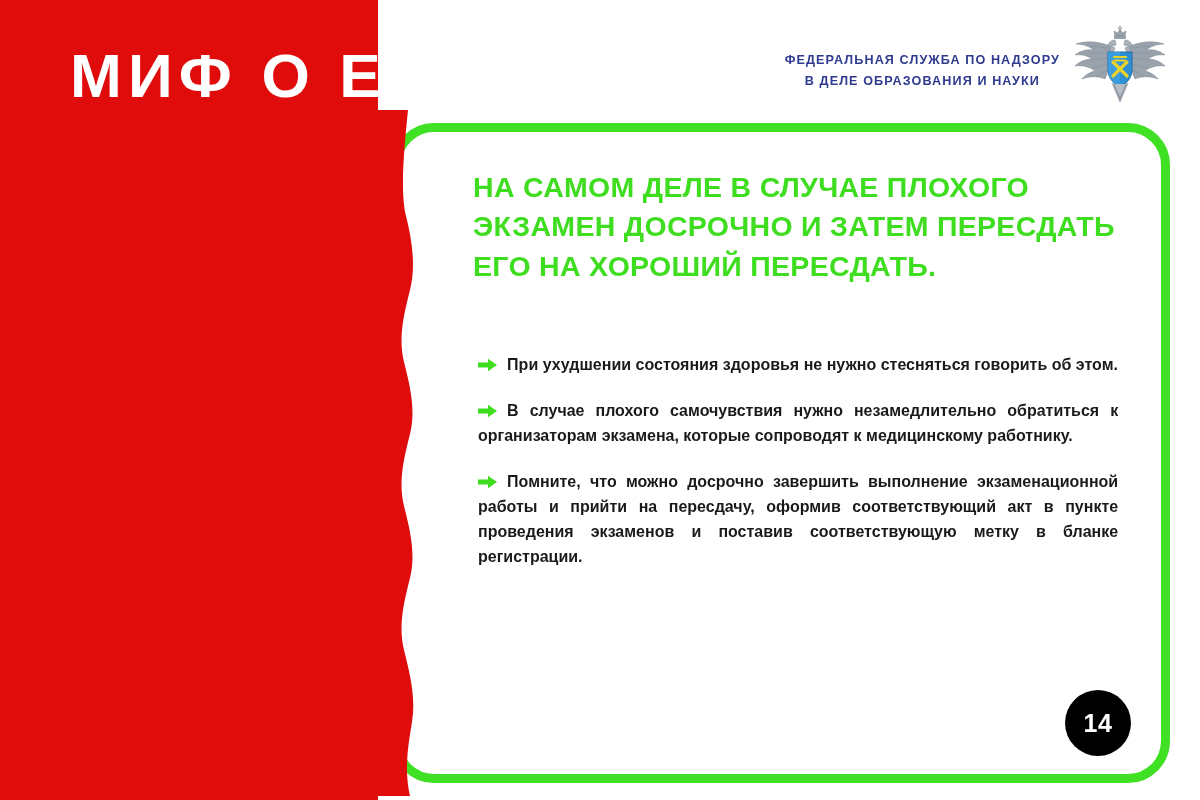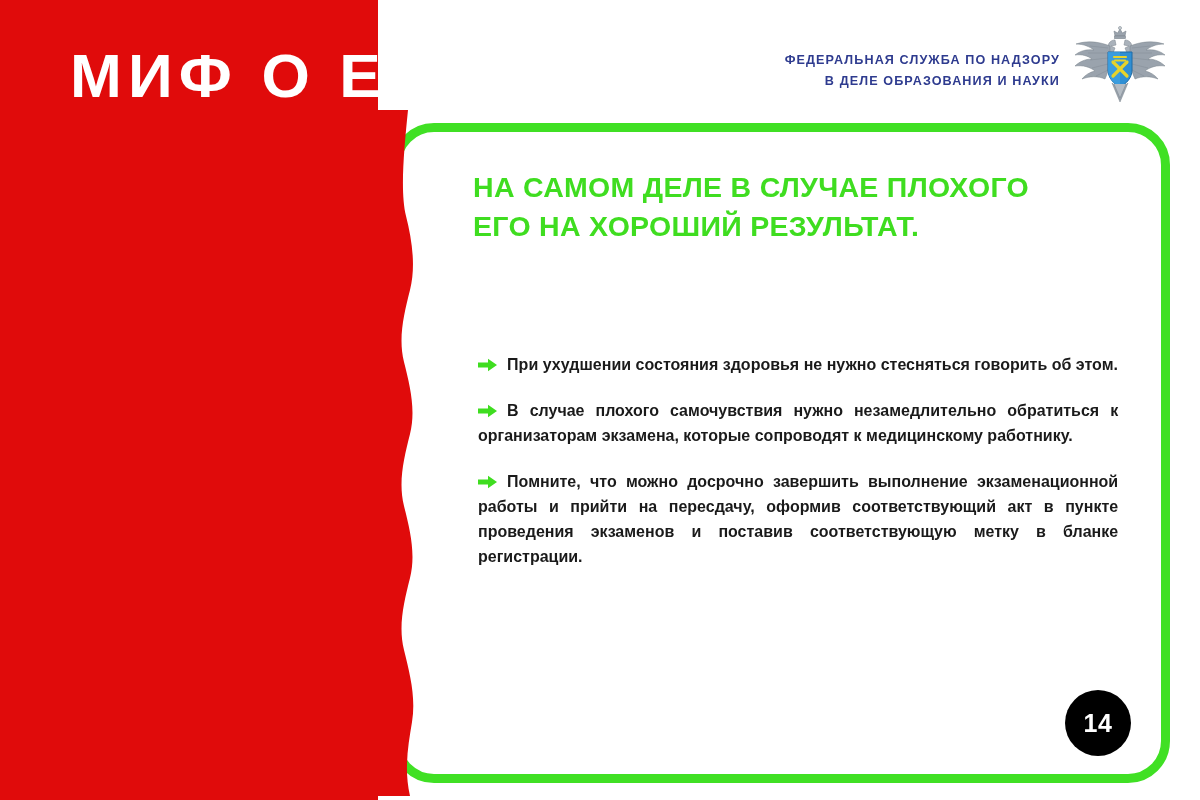--- a/index.html
+++ b/index.html
@@ -94,21 +94,21 @@
     position: absolute;
     left: 0;
     top: 0;
   }
 
   
   #org-header {
     position: absolute;
     right: 140px;
     top: 50px;
-    text-align: right;
+    text-align: center;
     color: #2e3b8f;
     font-size: 12.6px;
     font-weight: bold;
     letter-spacing: 1.1px;
     line-height: 1.65;
   }
   #org-header .hline { display: block; white-space: nowrap; }
 
   #emblem {
     position: absolute;
@@ -395,21 +395,22 @@
     </g>
 
     <g fill="#9aa3ad" stroke="#7b848d" stroke-width="0.5">
       <path d="M42 57 L50 76 L58 57 C54 61 46 61 42 57 Z"></path>
       <path d="M44 58 L50 72 L56 58" fill="#b4bcc4"></path>
     </g>
   </svg>
 
   <div id="answer-heading">
     <span class="hl">НА САМОМ ДЕЛЕ В СЛУЧАЕ ПЛОХОГО</span>
-    <span class="hl">ЕГО НА ХОРОШИЙ РЕЗУЛЬТАТ.</span>
+    <span class="hl">ЭКЗАМЕН ДОСРОЧНО И ЗАТЕМ ПЕРЕСДАТЬ</span>
+    <span class="hl">ЕГО НА ХОРОШИЙ ПЕРЕСДАТЬ.</span>
   </div>
 
   <div id="bullets">
     <div class="bullet">
       <svg class="bullet-arrow" viewBox="0 0 19 14">
         <path d="M0 4.4 H10 V0.8 L19 7 L10 13.2 V9.6 H0 Z" fill="#3fdd20"></path>
       </svg>
       <span class="bullet-text">При ухудшении состояния здоровья не нужно стесняться говорить об этом.</span>
     </div>
     <div class="bullet">

